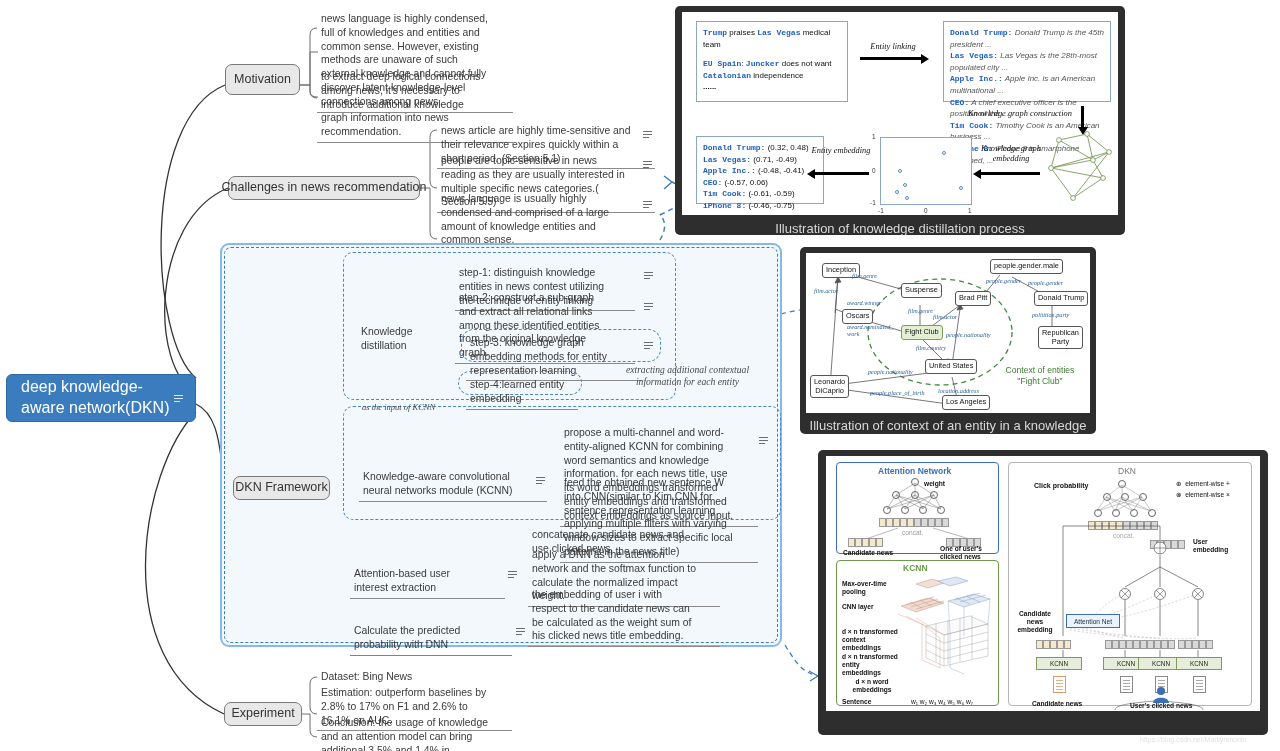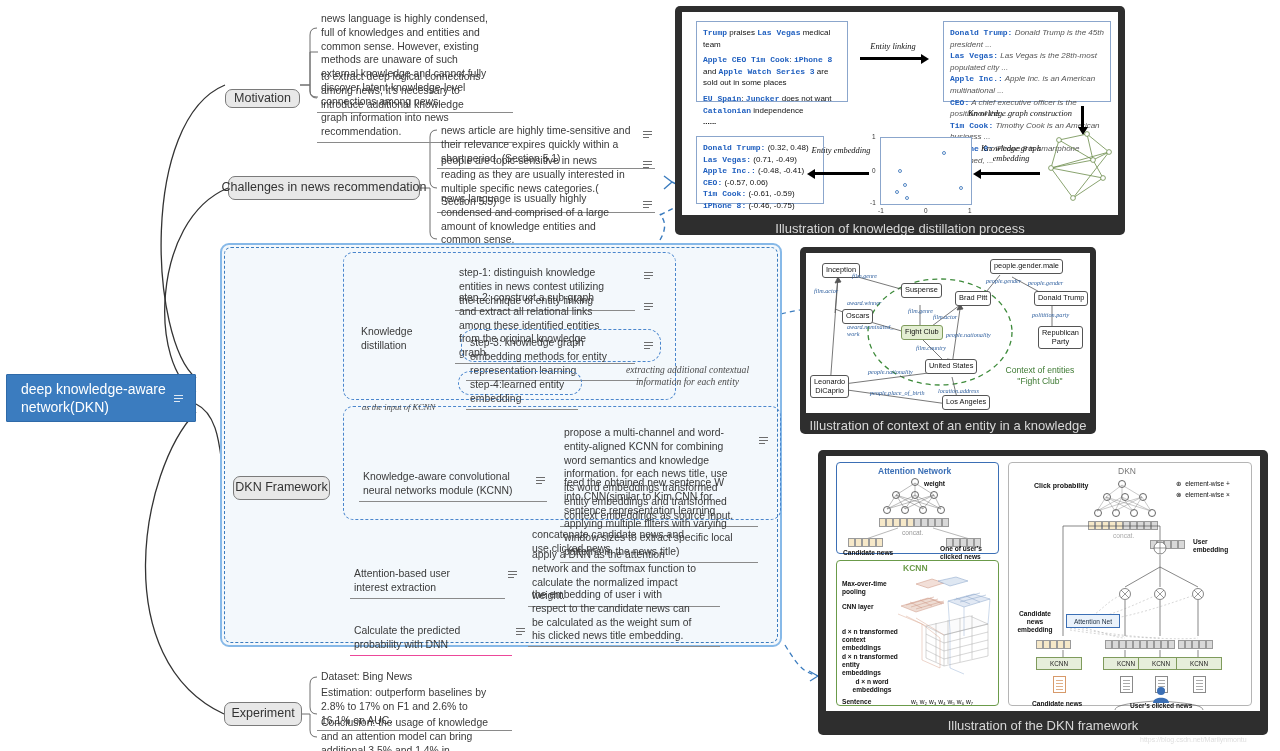--- a/index.html
+++ b/index.html
@@ -21,23 +21,23 @@
     color:#333;
     display:flex; align-items:center; justify-content:center;
     padding:5px 10px;
     line-height:1.25;
     white-space:nowrap;
   }
   .mm-root {
     position:absolute;
     background:#3b7cbf;
     border:1px solid #2f6aa8;
-    border-radius:1px;
+    border-radius:6px;
     color:#ffffff;
-    font-size:14px;
+    font-size:16px;
     line-height:1.3;
     padding:10px 16px 10px 14px;
     display:flex; align-items:center;
   }
   
   .note {
     position:absolute;
     font-size:10.4px;
     line-height:1.33;
     color:#3a3a3a;
@@ -241,21 +241,21 @@
 
 <div class="mm-root" style="left:6px; top:374px; width:190px; height:48px;">
   <span>deep knowledge-aware network(DKN)</span>
   <span class="ham light" style="right:12px; top:20px;">
       <i></i>
       <i></i>
       <i></i>
     </span>
 </div>
 
-<div class="mm-topic" style="left:225px; top:89px; width:75px; height:19px;">
+<div class="mm-topic" style="left:225px; top:64px; width:75px; height:31px;">
   <span>Motivation</span>
 </div>
 <div class="note" style="left:317px; top:10px; width:196px;">news language is highly condensed, full of knowledges and entities and common sense. However, existing methods are unaware of such external knowledge and cannot fully discover latent knowledge-level connections among news.</div>
 <div class="note" style="left:317px; top:68px; width:196px;">to extract deep logical connections among news, it's necessary to introduce additional knowledge graph information into news recommendation.</div>
 
 <div class="mm-topic" style="left:228px; top:176px; width:192px; height:24px;">
   <span>Challenges in news recommendation</span>
 </div>
 <div class="note" style="left:437px; top:122px; width:218px;">news article are highly time-sensitive and their relevance expires quickly within a short period. (Section 5.1)</div>
 <span class="ham" style="left:643px; top:131px;">
@@ -354,21 +354,20 @@
 <div class="note note-nb" style="left:317px; top:668px; width:195px;">Dataset: Bing News</div>
 <div class="note" style="left:317px; top:684px; width:195px;">Estimation: outperform baselines by 2.8% to 17% on F1 and 2.6% to 16.1% on AUC.</div>
 <div class="note" style="left:317px; top:714px; width:195px;">Conclusion: the usage of knowledge and an attention model can bring additional 3.5% and 1.4% in improvement.</div>
 
 <div class="panel" style="left:675px; top:6px; width:450px; height:229px;">
   <div class="sheet" style="left:7px; top:6px; width:436px; height:203px;"></div>
 
   <div class="ebox" style="left:21px; top:15px; width:152px; height:81px;">
     <div><span class="bl">Trump</span> praises <span class="bl">Las Vegas</span> medical team</div>
     <div style="height:4px"></div>
-    <div><span class="bl">Apple CEO Tim Cook</span>: <span class="bl">iPhone 8</span> and <span class="bl">Apple Watch Series 3</span> are sold out in some places</div>
     <div style="height:4px"></div>
     <div><span class="bl">EU Spain</span>: <span class="bl">Juncker</span> does not want <span class="bl">Catalonian</span> independence</div>
     <div><b>......</b></div>
   </div>
 
   <div class="arrow-lbl" style="left:182px; top:36px; width:72px;">Entity linking</div>
   <div class="arrow" style="left:185px; top:51px; width:62px;"></div>
 
   <div class="ebox" style="left:268px; top:15px; width:168px; height:81px;">
     <div><span class="bl">Donald Trump:</span><span class="it"> Donald Trump is the 45th president ...</span></div>
@@ -752,16 +751,15 @@
       <i style="top:12px"></i>
   </div>
 
   <div class="lblb" style="left:214px; top:250px;">Candidate news</div>
   <svg style="position:absolute; left:333px; top:236px; width:20px; height:18px;">
     <circle cx="10" cy="5" r="4" fill="#3b6fb5"></circle>
     <path d="M2 17 C2 10, 18 10, 18 17 Z" fill="#3b6fb5"></path>
   </svg>
   <div class="lblb" style="left:312px; top:252px;">User's clicked news</div>
 
-  <div class="cap" style="top:268px;">Illustration of the DKN framework</div>
 </div>
 
 <div class="watermark" style="left:1140px; top:736px;">https://blog.csdn.net/Marilynmontu</div>
 
 </body></html>

